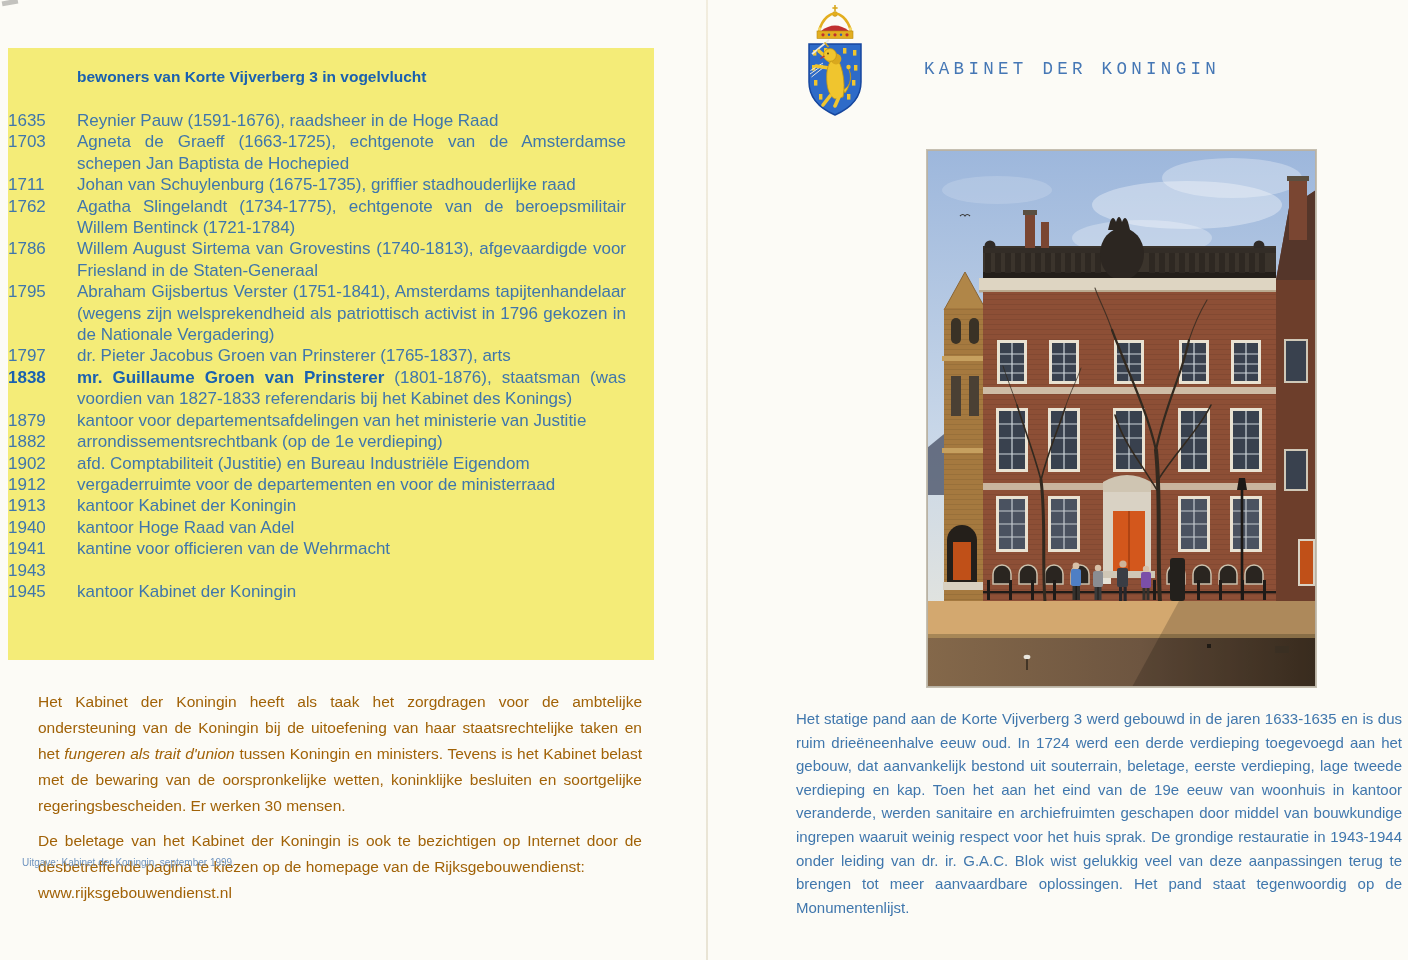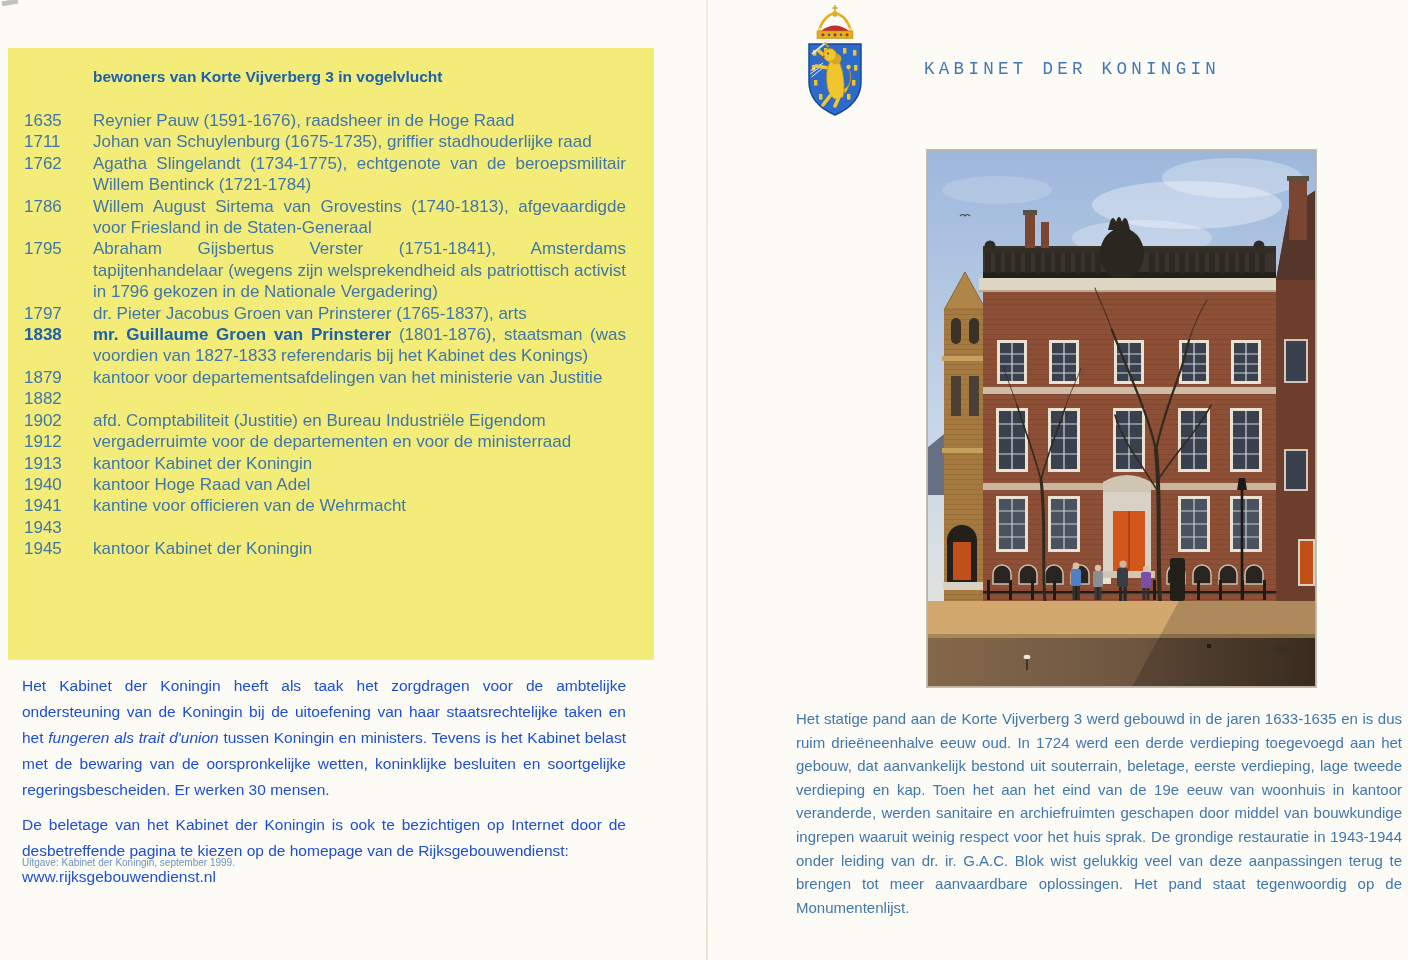--- a/index.html
+++ b/index.html
@@ -4,29 +4,29 @@
 <style>
   html,body{margin:0;padding:0;}
   body{width:1408px;height:960px;position:relative;background:#fcfbf6;
        font-family:"Liberation Sans","DejaVu Sans",sans-serif;overflow:hidden;}
   .speck{position:absolute;left:2px;top:0;width:16px;height:5px;background:#8a8a86;opacity:.5;transform:rotate(-10deg);}
   .fold{position:absolute;left:706px;top:0;width:2px;height:960px;
         background:linear-gradient(#efe9d8,#e4decc);opacity:.8;}
 
   
   .timeline-box{position:absolute;left:8px;top:48px;width:646px;height:612px;
-        background:#f4ec78;box-sizing:border-box;padding:20px 28px 0 16px;}
+        background:#f4ec78;box-sizing:border-box;padding:20px 28px 0 0;}
   .tl-title{margin:0 0 24px 69px;font-size:15.5px;font-weight:bold;color:#1a61b0;}
   .tl-row{display:flex;font-size:17px;line-height:21.4px;color:#3f76ac;}
   .tl-year{flex:0 0 69px;}
   .tl-year.b{font-weight:bold;color:#1a61b0;}
   .tl-text{flex:1;text-align:justify;}
   .tl-text b{color:#1a61b0;margin-top:8px;}
   .para{position:absolute;left:22px;width:604px;font-size:15.5px;line-height:26px;
-        color:#1d4ed8;text-align:justify;margin:0;}
+        color:#a16207;text-align:justify;margin:16px;}
   #para1{top:673px;}
   #para2{top:812px;}
   .it{font-style:italic;}
   .colophon{position:absolute;left:22px;top:856px;width:592px;font-size:10px;
         line-height:14.5px;color:#6e93bf;}
 
   
   .crest{position:absolute;left:799px;top:4px;width:72px;height:114px;margin:0;}
   .page-title{position:absolute;left:924px;top:59px;margin:0;font-size:17.5px;
         font-weight:normal;letter-spacing:4.3px;color:#4577b5;white-space:nowrap;font-family:Liberation Mono, monospace;}
@@ -44,20 +44,24 @@
 
 <section>
   <div class="timeline-box">
     <h2 class="tl-title">bewoners van Korte Vijverberg 3 in vogelvlucht</h2>
     <div id="timeline-rows">
         <div class="tl-row">
           <span class="tl-year">1635</span>
           <span class="tl-text">Reynier Pauw (1591-1676), raadsheer in de Hoge Raad</span>
         </div>
         <div class="tl-row">
+          <span class="tl-year">1703</span>
+          <span class="tl-text">Agneta de Graeff (1663-1725), echtgenote van de Amsterdamse schepen Jan Baptista de Hochepied</span>
+        </div>
+        <div class="tl-row">
           <span class="tl-year">1711</span>
           <span class="tl-text">Johan van Schuylenburg (1675-1735), griffier stadhouderlijke raad</span>
         </div>
         <div class="tl-row">
           <span class="tl-year">1762</span>
           <span class="tl-text">Agatha Slingelandt (1734-1775), echtgenote van de beroepsmilitair Willem Bentinck (1721-1784)</span>
         </div>
         <div class="tl-row">
           <span class="tl-year">1786</span>
           <span class="tl-text">Willem August Sirtema van Grovestins (1740-1813), afgevaardigde voor Friesland in de Staten-Generaal</span>
@@ -73,20 +77,21 @@
         <div class="tl-row">
           <span class="tl-year b">1838</span>
           <span class="tl-text"><b>mr. Guillaume Groen van Prinsterer</b> (1801-1876), staatsman (was voordien van 1827-1833 referendaris bij het Kabinet des Konings)</span>
         </div>
         <div class="tl-row">
           <span class="tl-year">1879</span>
           <span class="tl-text">kantoor voor departementsafdelingen van het ministerie van Justitie</span>
         </div>
         <div class="tl-row">
           <span class="tl-year">1882</span>
+          <span class="tl-text">arrondissementsrechtbank (op de 1e verdieping)</span>
         </div>
         <div class="tl-row">
           <span class="tl-year">1902</span>
           <span class="tl-text">afd. Comptabiliteit (Justitie) en Bureau Industriële Eigendom</span>
         </div>
         <div class="tl-row">
           <span class="tl-year">1912</span>
           <span class="tl-text">vergaderruimte voor de departementen en voor de ministerraad</span>
         </div>
         <div class="tl-row">

